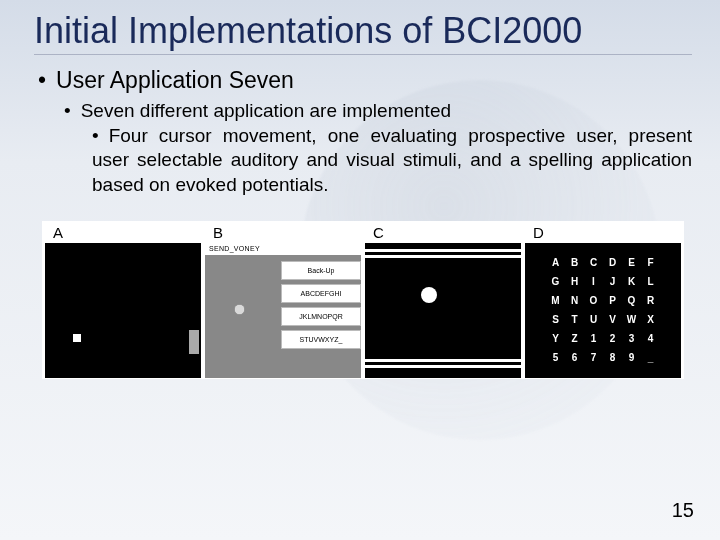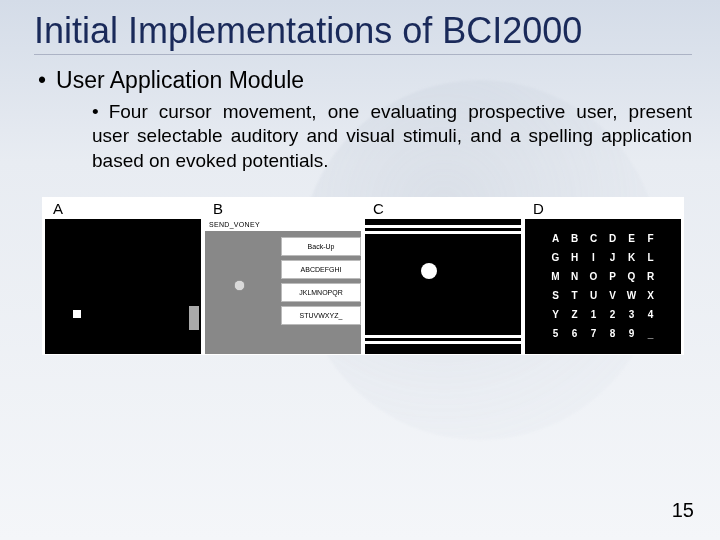--- a/index.html
+++ b/index.html
@@ -65,21 +65,22 @@
 </style>
 </head>
 <body>
 
 <div class="bg-watermark"></div>
 
 <div class="slide">
 
   <h1 class="title">Initial Implementations of BCI2000</h1>
 
-  <div class="lvl1 bullet">User Application Module</div>
+  <div class="lvl1 bullet">User Application Seven</div>
+  <div class="lvl2 bullet">Seven different application are implemented</div>
   <div class="lvl3 bullet">Four cursor movement, one evaluating prospective user, present user selectable auditory and visual stimuli, and a spelling application based on evoked potentials.</div>
 
   <div class="figure-strip">
 
     <div class="panel">
       <div class="panel-label">A</div>
       <div class="panel-body pA">
         <div class="cursor"></div>
         <div class="target"></div>
       </div>

